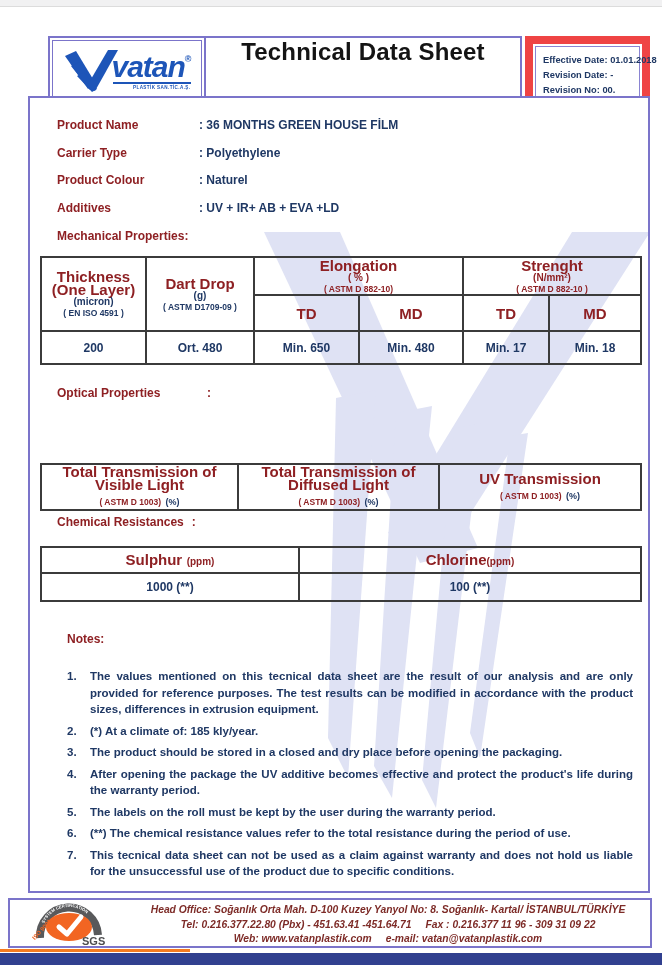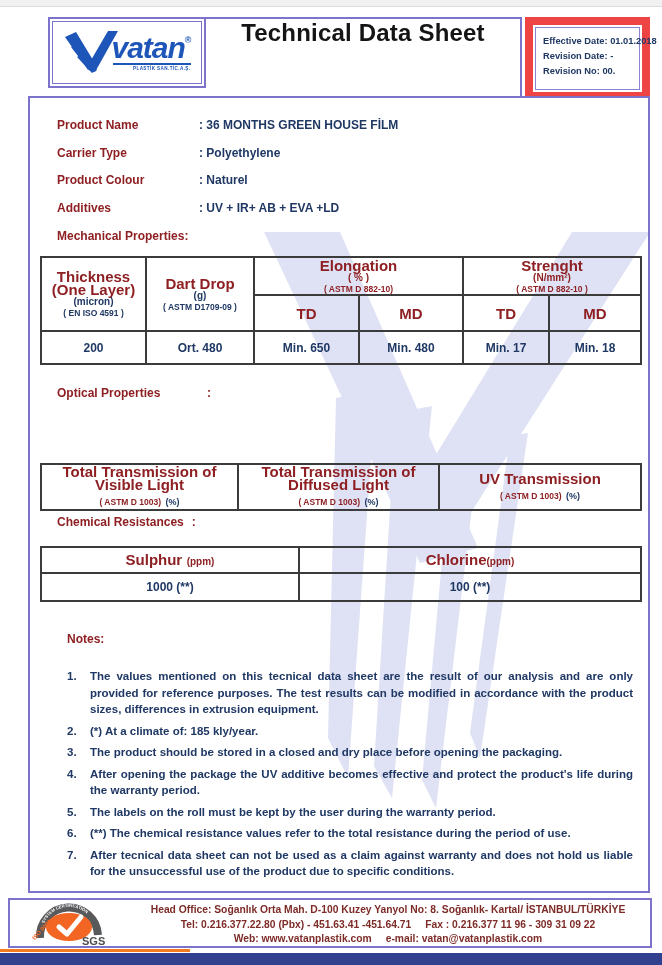--- a/index.html
+++ b/index.html
@@ -14,21 +14,21 @@
   *{box-sizing:border-box;}
   html,body{margin:0;padding:0;}
   body{
     width:662px;height:965px;background:#fff;
     font-family:"Liberation Sans",sans-serif;font-weight:bold;
     position:relative;overflow:hidden;
   }
   .top-strip{position:absolute;left:0;top:0;width:662px;height:7px;background:#f1f1f2;border-bottom:1px solid #dcdcdc;}
 
   
-  .header{position:absolute;left:28px;top:17px;width:622px;height:83px;display:flex;padding-left:20px;}
+  .header{position:absolute;left:28px;top:36px;width:622px;height:83px;display:flex;padding-left:20px;}
   .logo-box{width:158px;height:71px;border:2px solid var(--purple);
     box-shadow:inset 0 0 0 2px #fff,inset 0 0 0 3px var(--purple);
     display:flex;align-items:center;justify-content:center;background:#fff;}
   .logo-inner{display:flex;align-items:center;}
   .brand-col{display:flex;flex-direction:column;align-items:flex-end;margin-left:-8px;}
   .brand-word{font-size:30px;line-height:26px;color:var(--blue);letter-spacing:-1px;font-style:italic;}
   .brand-reg{font-size:9px;vertical-align:top;position:relative;top:-8px;font-style:normal;}
   .brand-rule{width:78px;height:2px;background:var(--blue);margin-top:1px;}
   .brand-sub{font-size:4.6px;color:var(--blue);letter-spacing:.4px;margin-top:1px;font-style:normal;}
   .title-box{flex:1;border:2px solid var(--purple);border-left:none;display:flex;align-items:flex-start;justify-content:center;background:#fff;}
@@ -76,21 +76,21 @@
 
   .notes-heading{position:absolute;left:37px;top:534px;font-size:12px;color:var(--red);}
   .notes-list{position:absolute;left:37px;top:570px;width:566px;}
   .note-item{display:flex;color:var(--navy);font-size:11.5px;line-height:16.5px;margin-bottom:5px;}
   .note-num{width:23px;flex:none;}
   .note-text{flex:1;text-align:justify;}
 
   
   .footer-box{position:absolute;left:8px;top:898px;width:644px;height:50px;border:2px solid var(--purple);background:#fff;}
   .sgs-badge{position:absolute;left:16px;top:2px;}
-  .footer-text{position:absolute;left:118px;top:3px;width:520px;text-align:center;color:var(--maroon);}
+  .footer-text{position:absolute;left:118px;top:3px;width:520px;text-align:center;color:var(--maroon);font-style:italic;}
   .fline{font-size:10.3px;line-height:14.6px;white-space:nowrap;}
   .fspan{padding:0 7px;}
   .orange-line{position:absolute;left:0;top:949px;width:190px;height:3px;background:var(--orange);}
   .bottom-bar{position:absolute;left:0;top:953px;width:662px;height:12px;background:var(--bar);}
 </style>
 </head>
 <body>
 
 <div class="top-strip"></div>
 
@@ -262,21 +262,21 @@
     <div class="note-item">
         <span class="note-num">5.</span>
         <span class="note-text">The labels on the roll must be kept by the user during the warranty period.</span>
       </div>
     <div class="note-item">
         <span class="note-num">6.</span>
         <span class="note-text">(**) The chemical resistance values refer to the total resistance during the period of use.</span>
       </div>
     <div class="note-item">
         <span class="note-num">7.</span>
-        <span class="note-text">After tecnical data sheet can not be used as a claim against warranty and does not hold us liable for the unsuccessful use of the product due to specific conditions.</span>
+        <span class="note-text">This tecnical data sheet can not be used as a claim against warranty and does not hold us liable for the unsuccessful use of the product due to specific conditions.</span>
       </div>
   </div>
 </div>
 
 <div class="footer-box">
   <svg class="sgs-badge" width="92" height="44" viewBox="0 0 92 44">
     <path d="M14 36 A 28 28 0 0 1 72 33" fill="none" stroke="#58595b" stroke-width="8"></path>
     <path id="arcpath" d="M16 33 A 26 26 0 0 1 70 31" fill="none"></path>
     <text font-size="4.2" fill="#fff" font-family="Liberation Sans, sans-serif" font-weight="bold"><textPath href="#arcpath" startOffset="14%">SYSTEM CERTIFICATION</textPath></text>
     <ellipse cx="43" cy="25" rx="23" ry="14" fill="#f26522"></ellipse>

